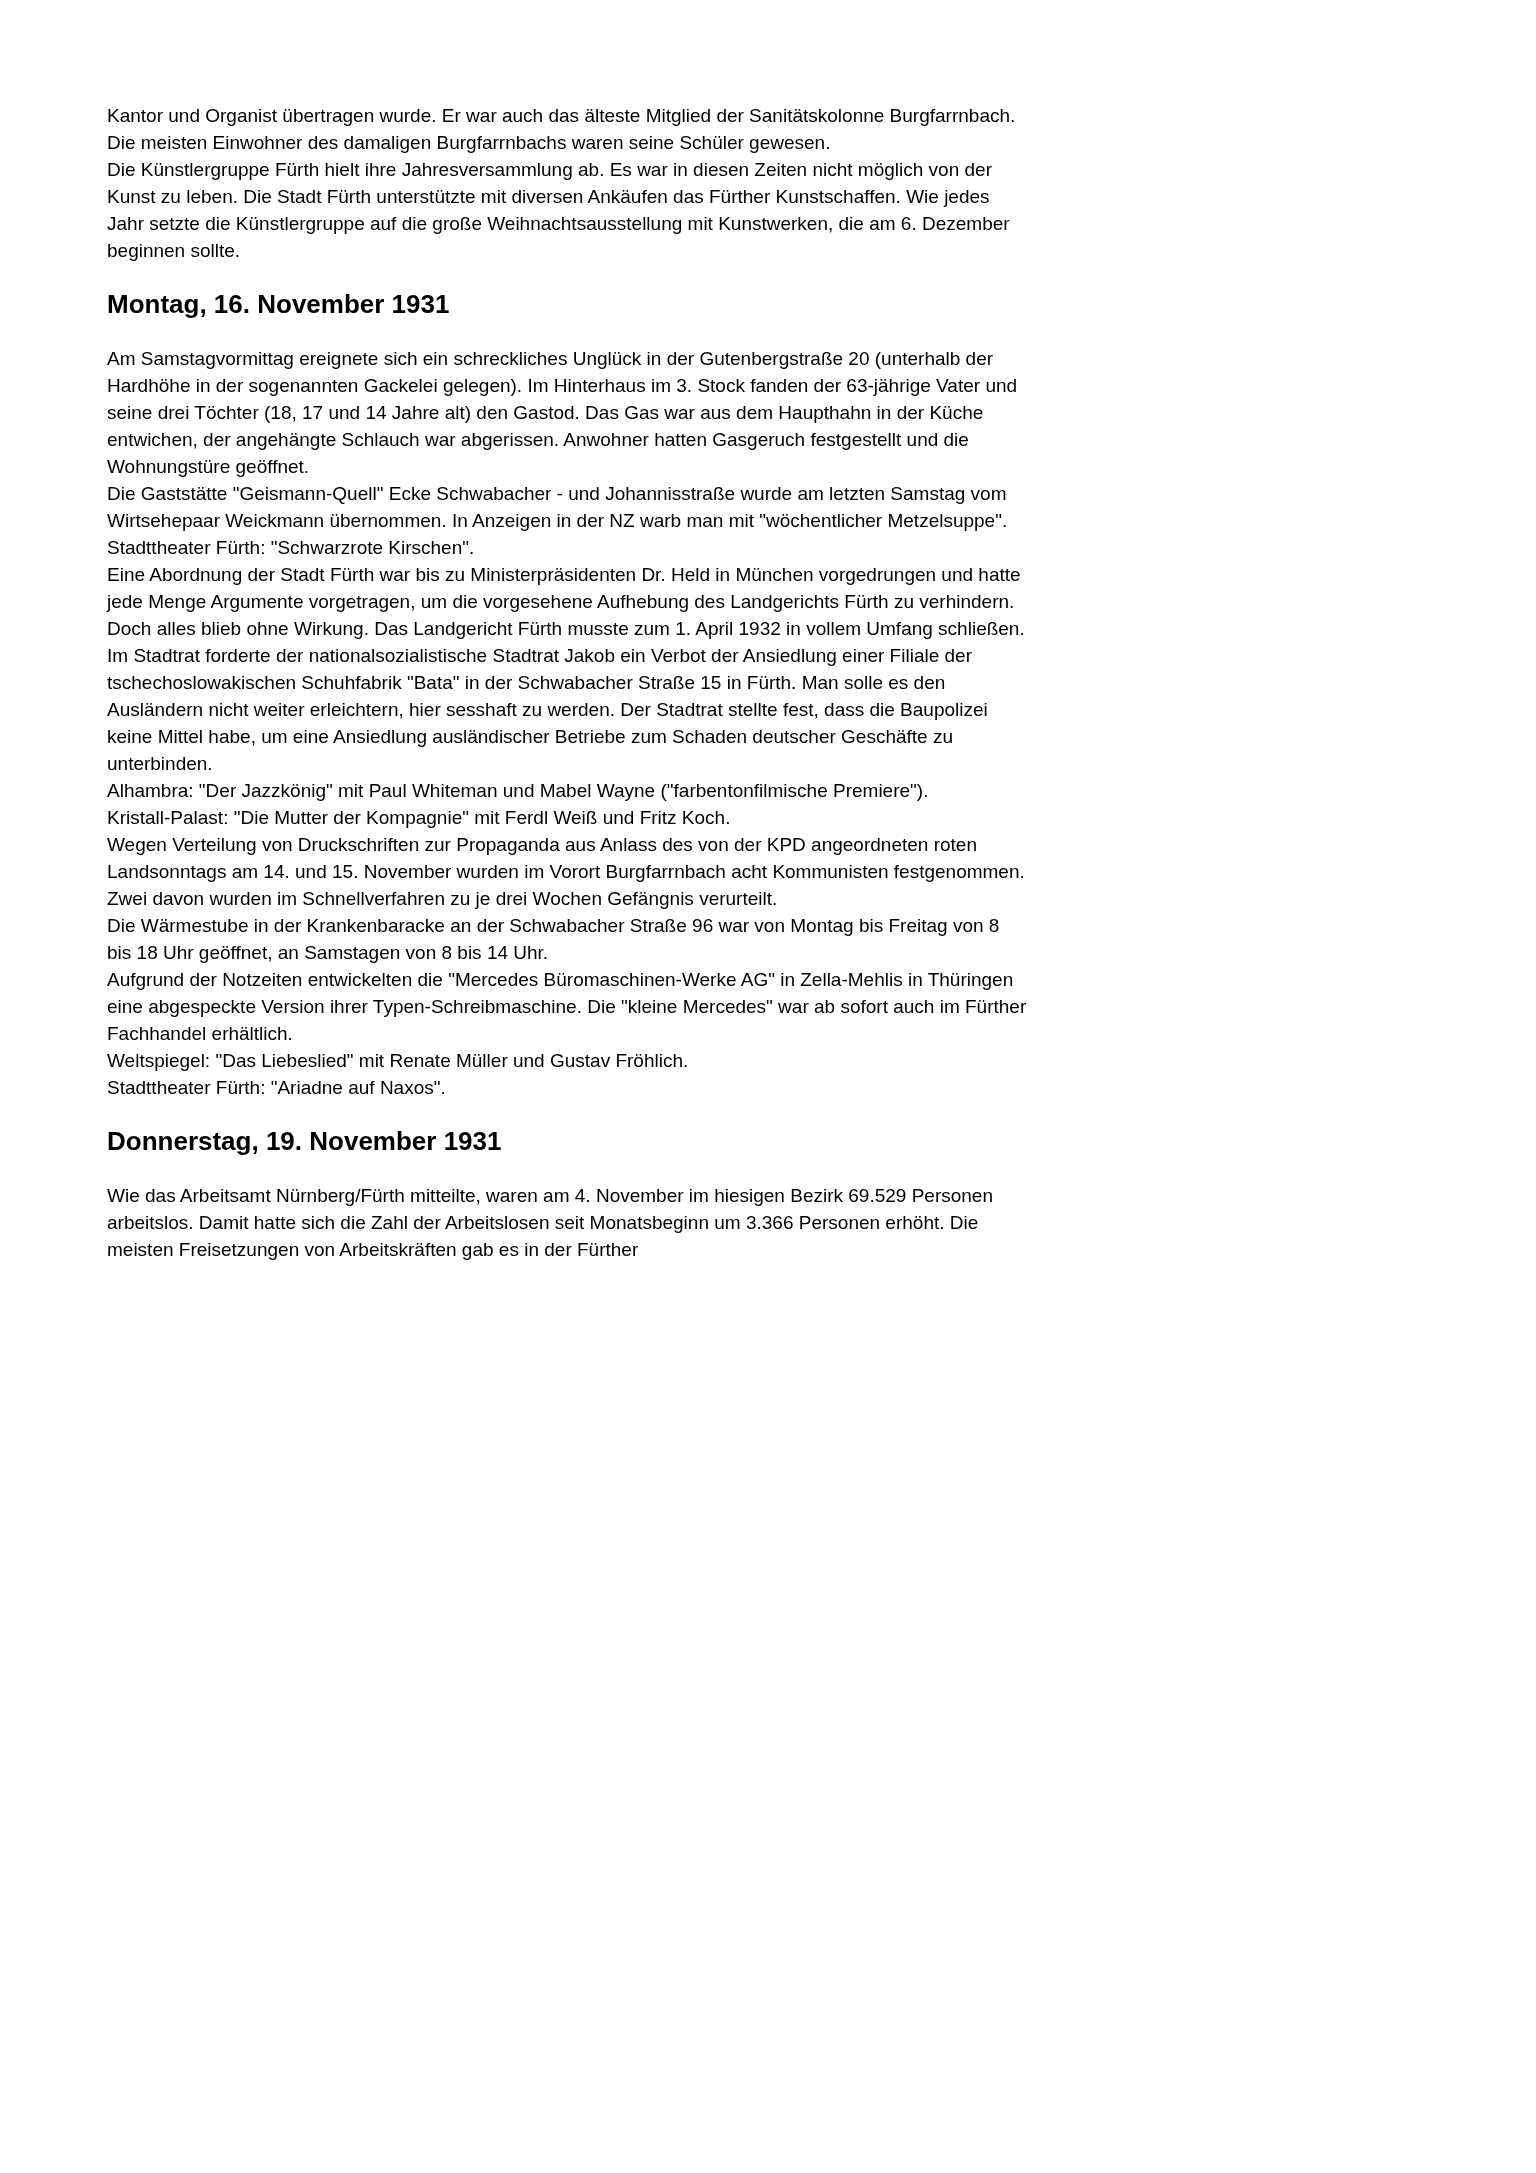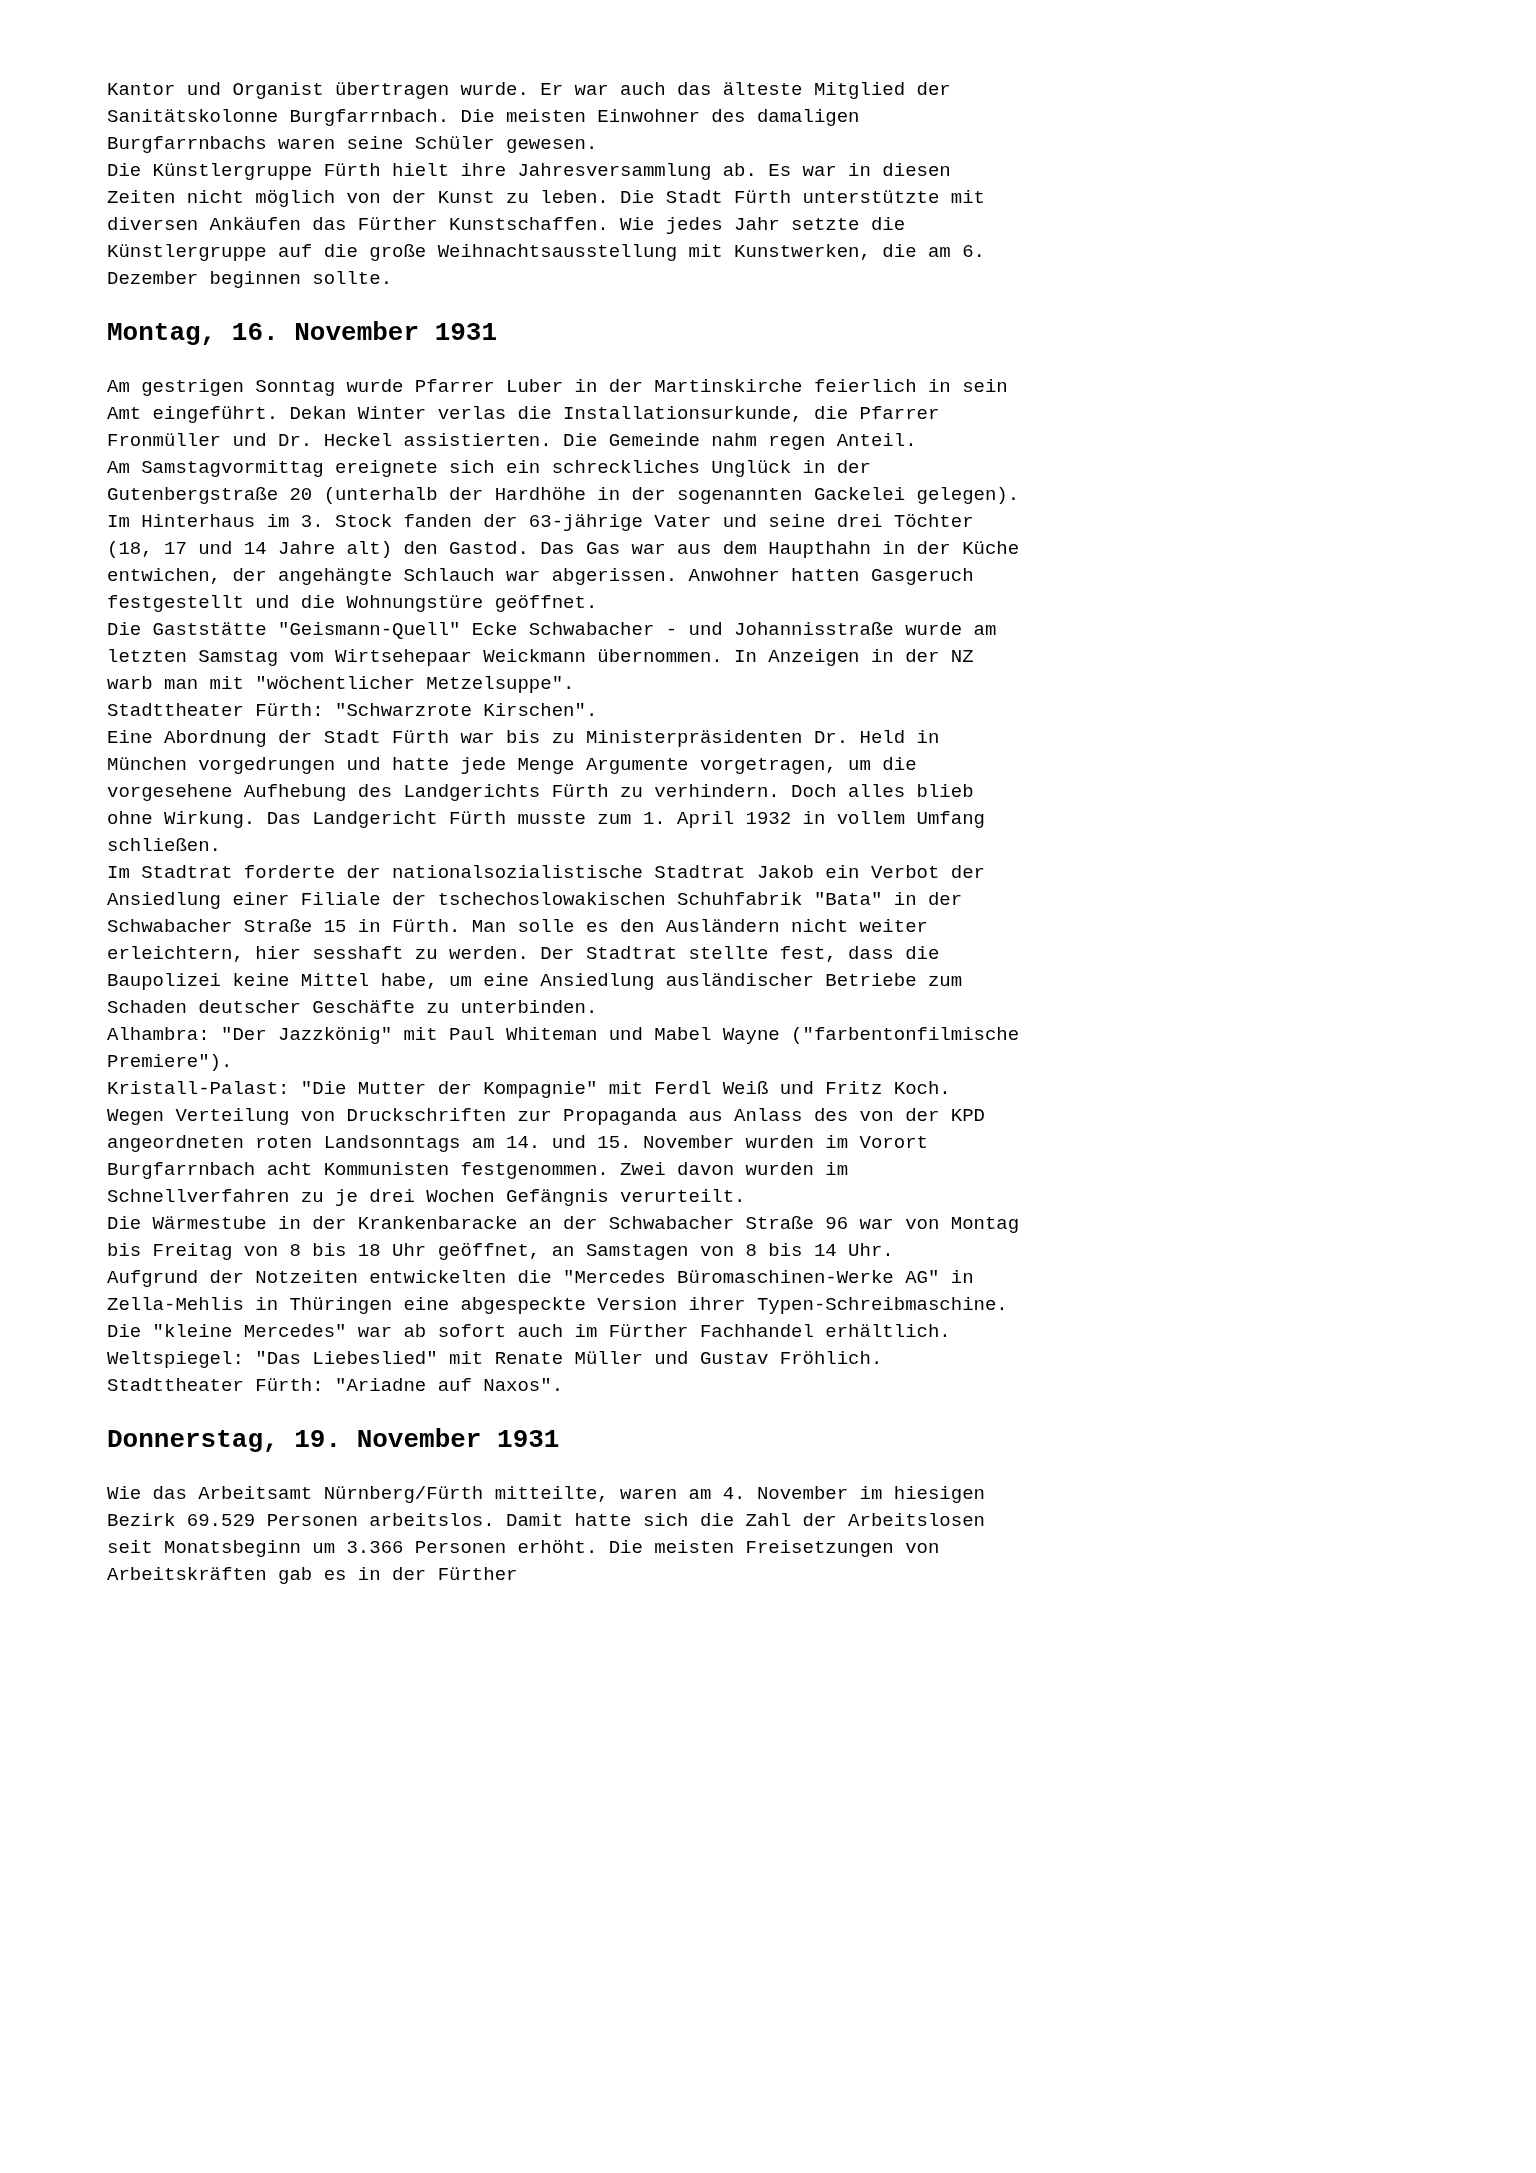--- a/index.html
+++ b/index.html
@@ -6,22 +6,22 @@
     margin: 0;
     padding: 0;
     background: #ffffff;
   }
   .page {
     position: relative;
     width: 1536px;
     min-height: 2173px;
     box-sizing: border-box;
     background: #ffffff;
-    padding: 77px 0 60px 107px;
-    font-family: Liberation Mono, monospace;
+    padding: 102px 0 60px 107px;
+    font-family: Liberation Sans, sans-serif;
     color: #000000;
   }
   .content {
     width: 920px;
   }
   p.para {
     margin: 0;
     font-size: 19px;
     line-height: 27px;
     text-align: left;
@@ -38,21 +38,20 @@
 
 <div class="page">
   <div class="content">
     <div>
         <p class="para">Kantor und Organist übertragen wurde. Er war auch das älteste Mitglied der Sanitätskolonne Burgfarrnbach. Die meisten Einwohner des damaligen Burgfarrnbachs waren seine Schüler gewesen.</p>
         <p class="para">Die Künstlergruppe Fürth hielt ihre Jahresversammlung ab. Es war in diesen Zeiten nicht möglich von der Kunst zu leben. Die Stadt Fürth unterstützte mit diversen Ankäufen das Fürther Kunstschaffen. Wie jedes Jahr setzte die Künstlergruppe auf die große Weihnachtsausstellung mit Kunstwerken, die am 6. Dezember beginnen sollte.</p>
       </div>
     <div>
         <section>
           <h2 class="heading">Montag, 16. November 1931</h2>
-          <p class="para">Am gestrigen Sonntag wurde Pfarrer Luber in der Martinskirche feierlich in sein Amt eingeführt. Dekan Winter verlas die Installationsurkunde, die Pfarrer Fronmüller und Dr. Heckel assistierten. Die Gemeinde nahm regen Anteil.</p>
           <p class="para">Am Samstagvormittag ereignete sich ein schreckliches Unglück in der Gutenbergstraße 20 (unterhalb der Hardhöhe in der sogenannten Gackelei gelegen). Im Hinterhaus im 3. Stock fanden der 63-jährige Vater und seine drei Töchter (18, 17 und 14 Jahre alt) den Gastod. Das Gas war aus dem Haupthahn in der Küche entwichen, der angehängte Schlauch war abgerissen. Anwohner hatten Gasgeruch festgestellt und die Wohnungstüre geöffnet.</p>
           <p class="para">Die Gaststätte "Geismann-Quell" Ecke Schwabacher - und Johannisstraße wurde am letzten Samstag vom Wirtsehepaar Weickmann übernommen. In Anzeigen in der NZ warb man mit "wöchentlicher Metzelsuppe".</p>
           <p class="para">Stadttheater Fürth: "Schwarzrote Kirschen".</p>
         </section>
         <section>
           <p class="para">Eine Abordnung der Stadt Fürth war bis zu Ministerpräsidenten Dr. Held in München vorgedrungen und hatte jede Menge Argumente vorgetragen, um die vorgesehene Aufhebung des Landgerichts Fürth zu verhindern. Doch alles blieb ohne Wirkung. Das Landgericht Fürth musste zum 1. April 1932 in vollem Umfang schließen.</p>
           <p class="para">Im Stadtrat forderte der nationalsozialistische Stadtrat Jakob ein Verbot der Ansiedlung einer Filiale der tschechoslowakischen Schuhfabrik "Bata" in der Schwabacher Straße 15 in Fürth. Man solle es den Ausländern nicht weiter erleichtern, hier sesshaft zu werden. Der Stadtrat stellte fest, dass die Baupolizei keine Mittel habe, um eine Ansiedlung ausländischer Betriebe zum Schaden deutscher Geschäfte zu unterbinden.</p>
           <p class="para">Alhambra: "Der Jazzkönig" mit Paul Whiteman und Mabel Wayne ("farbentonfilmische Premiere").</p>
           <p class="para">Kristall-Palast: "Die Mutter der Kompagnie" mit Ferdl Weiß und Fritz Koch.</p>
         </section>

